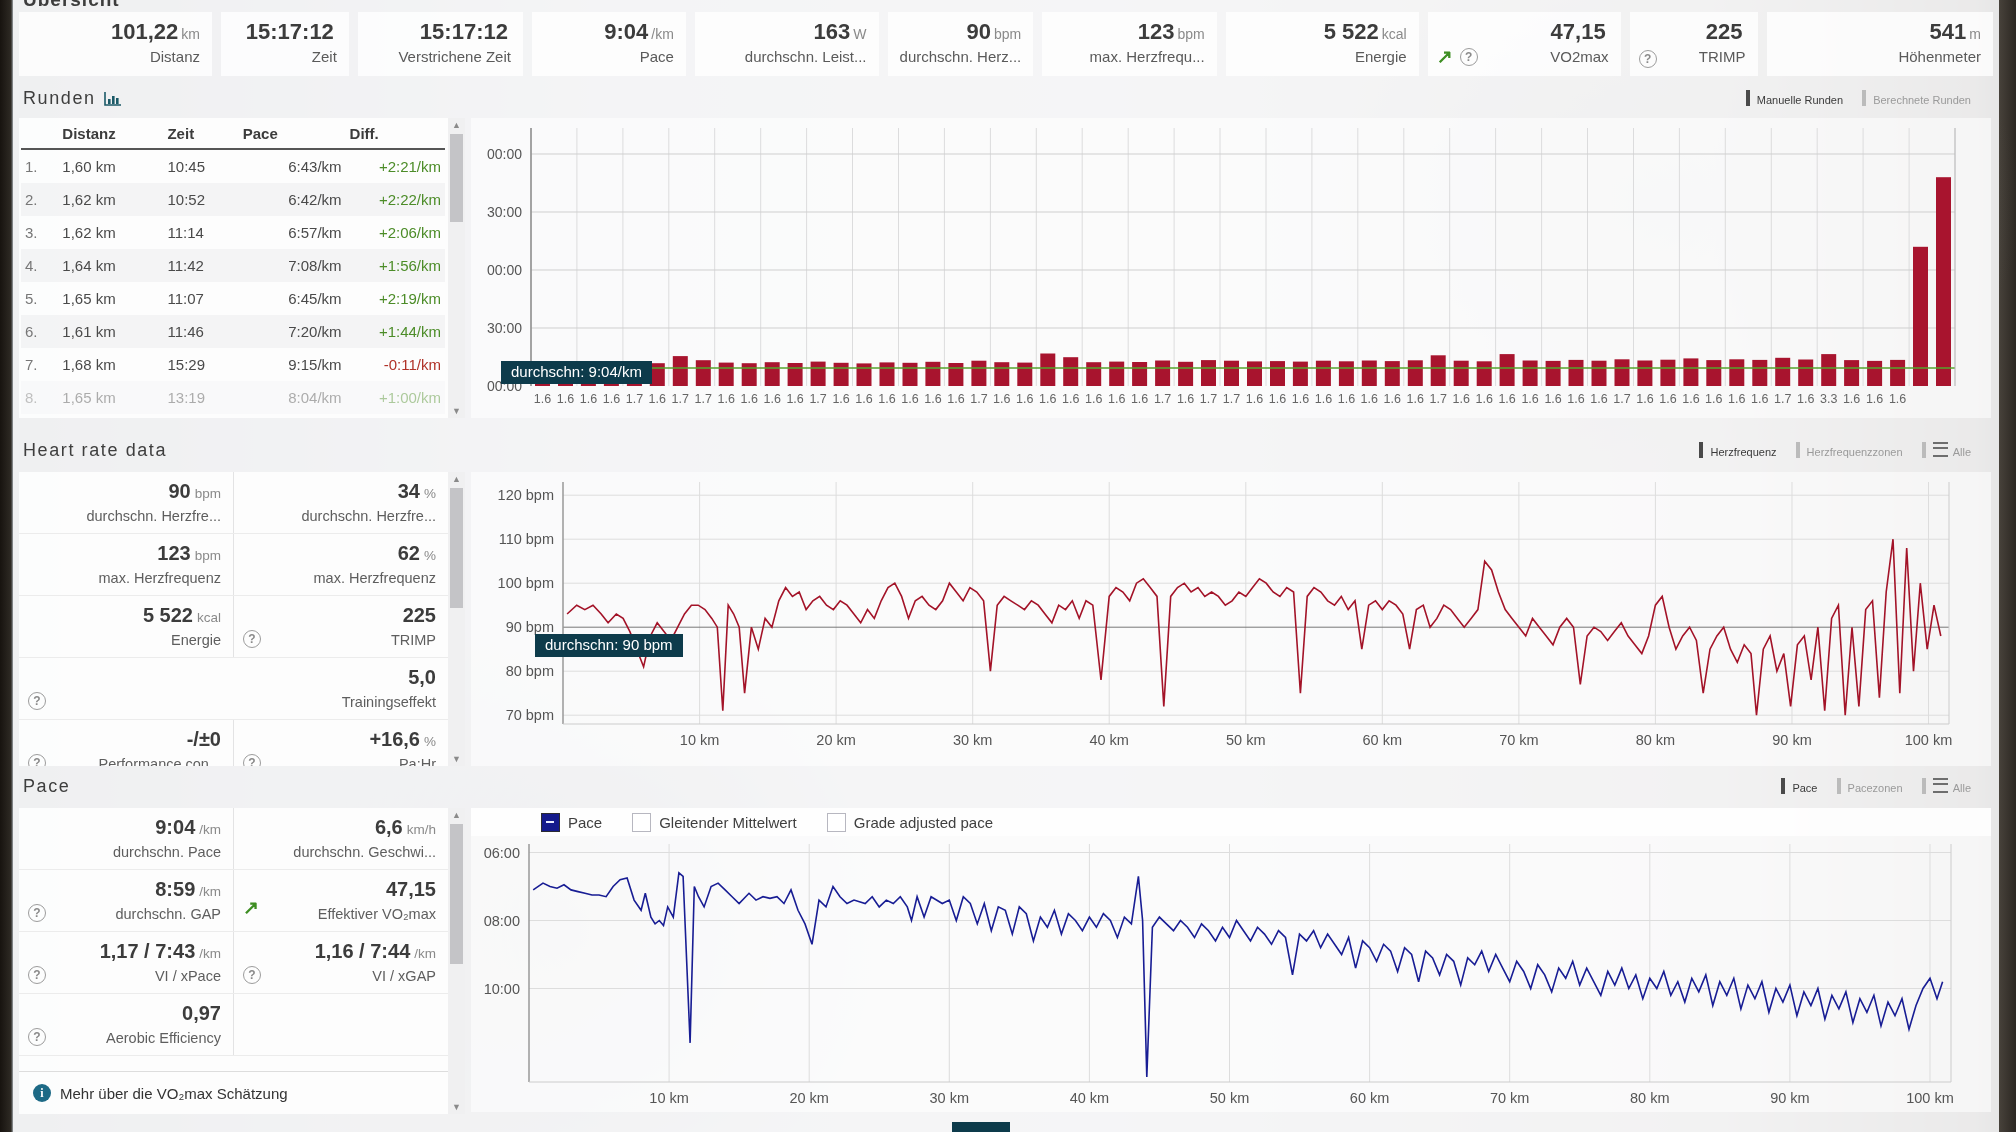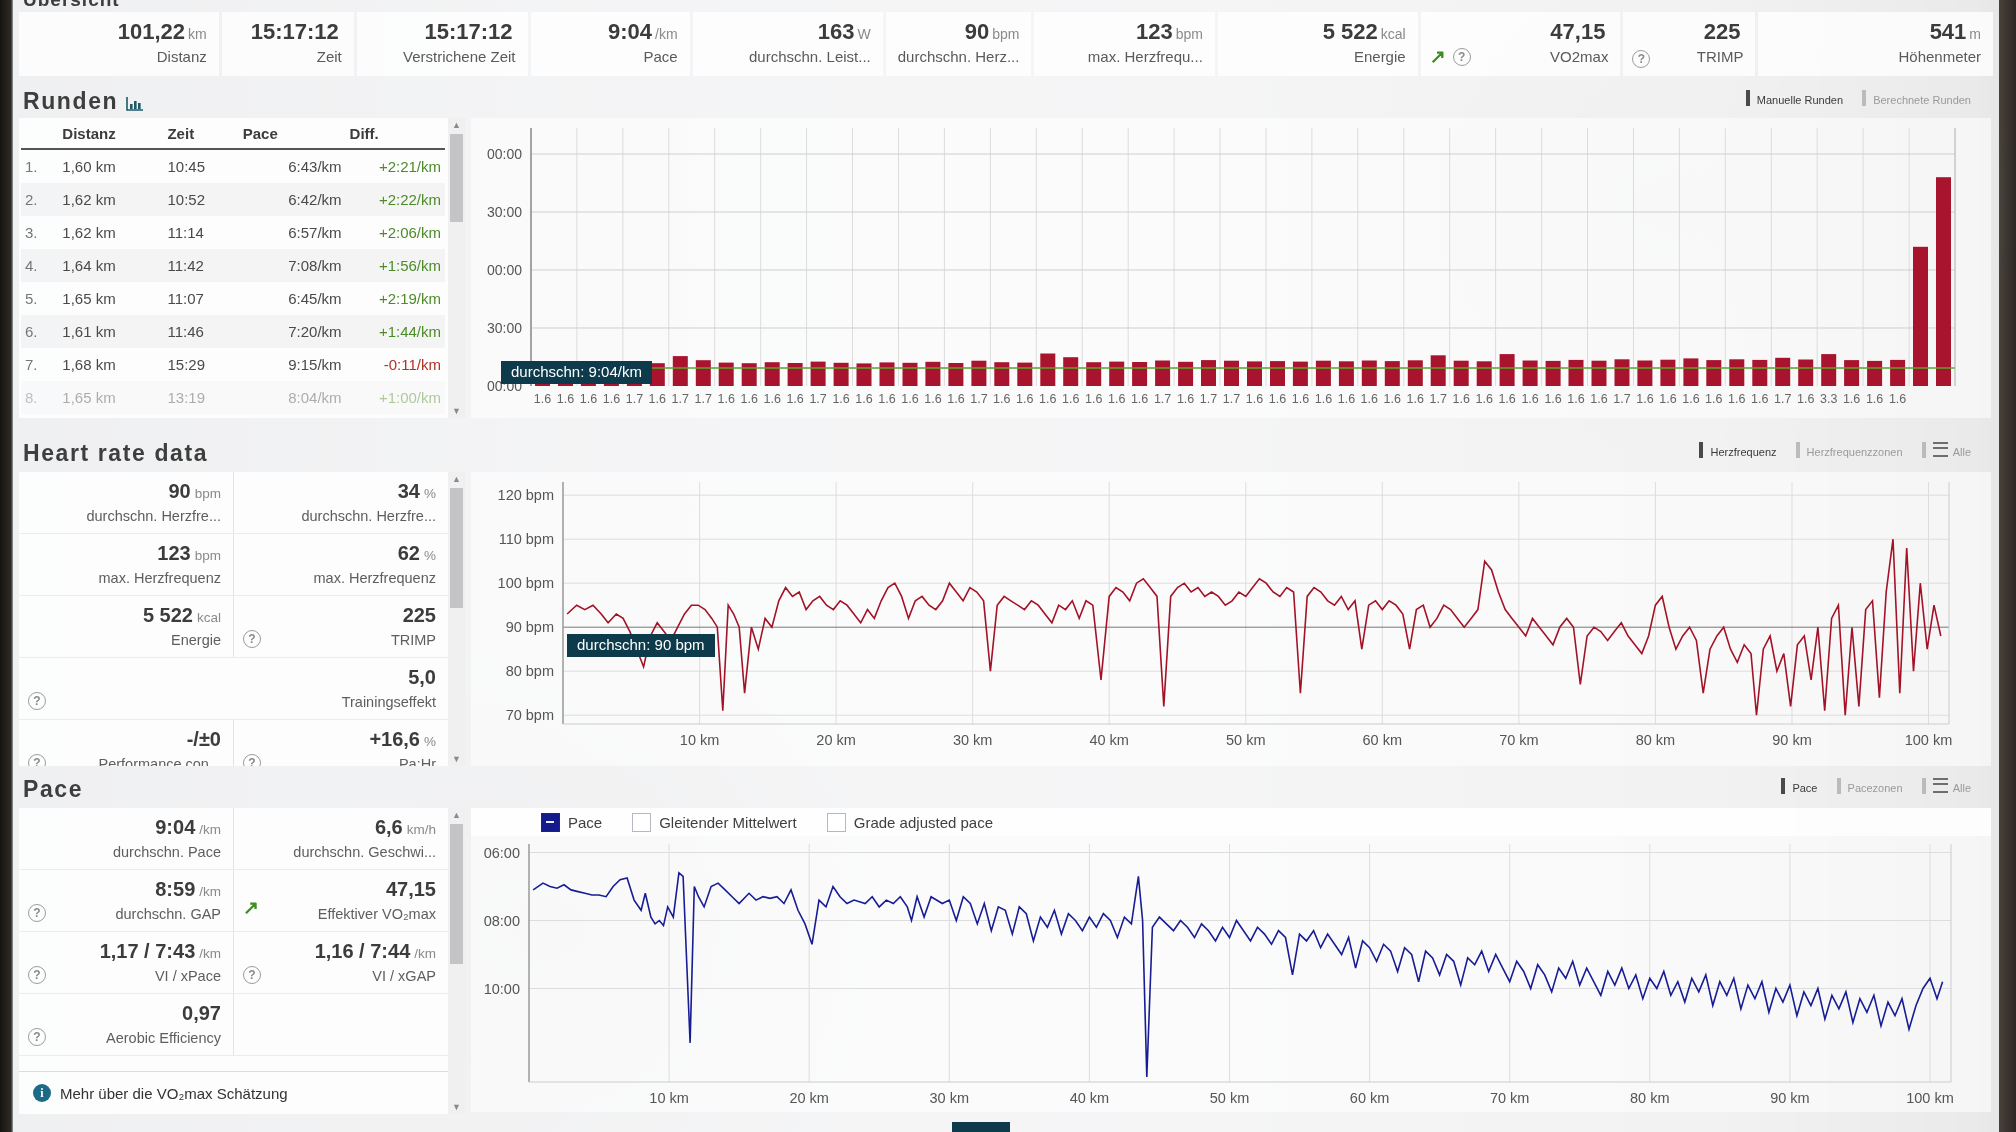--- a/index.html
+++ b/index.html
@@ -6,29 +6,29 @@
   .stage{position:relative;width:2016px;height:1132px;overflow:hidden;
     font-family:"Liberation Sans",sans-serif;color:#444;
     background:
       radial-gradient(620px 420px at 82% 18%, rgba(125,133,128,.38), transparent 60%),
       radial-gradient(520px 520px at 28% 82%, rgba(92,86,76,.32), transparent 60%),
       linear-gradient(90deg,#17130f 0,#2e2a24 11px,#9aa0a4 13px,#c9ccd0 30%,#d6d8da 55%,#b9b6ae 85%,#6d675d 98%,#2c2722 100%);}
   .sheet{position:absolute;left:13px;top:0;width:1986px;height:1132px;background:rgba(248,248,249,.9);overflow:hidden}
 
   
   .page-title{position:absolute;top:-11px;left:10px;font-size:19px;font-weight:bold;color:#3d3d3d;letter-spacing:1px}
-  .overview{position:absolute;top:12px;left:6px;right:6px;height:64px;display:flex;gap:3px}
+  .overview{position:absolute;top:12px;left:6px;right:6px;height:64px;display:flex;gap:9px}
   .ocell{background:rgba(255,255,255,.78);padding:7px 12px 4px;text-align:right;box-sizing:border-box;position:relative}
   .num{font-size:22px;font-weight:bold;color:#3c3c3c}
   .unit{font-size:14px;color:#8a8a8a;margin-left:3px}
   .olab{font-size:15px;color:#5a5a5a;margin-top:3px;white-space:nowrap}
   .oicons{position:absolute;left:9px;bottom:8px;display:flex;align-items:center;gap:7px}
 
   
-  .sec-head{position:absolute;left:10px;font-size:23px;font-weight:bold;letter-spacing:1.6px;color:#3e3e3e;white-space:nowrap}
+  .sec-head{position:absolute;left:10px;font-size:18px;font-weight:normal;letter-spacing:1.6px;color:#3e3e3e;white-space:nowrap}
   .tabs{position:absolute;right:28px;font-size:11px;white-space:nowrap}
   .tabbar{display:inline-block;width:4px;height:16px;background:#bbb;vertical-align:-2px;margin:0 7px 0 16px}
   .tab{color:#9a9a9a;cursor:pointer}
   .tab.active{color:#3a3a3a}
   .tab.active ~ *{}
   .tabbar.active{background:#4a4a4a}
   .burger{display:inline-block;width:15px;height:11px;border-top:2.5px solid #6e6e6e;border-bottom:2.5px solid #6e6e6e;position:relative;vertical-align:-1px;margin-right:5px}
   .burger i{position:absolute;left:0;right:0;top:2.5px;height:2.5px;background:#6e6e6e}
   .runden-ico{vertical-align:-2px;margin-left:8px}
 
@@ -473,21 +473,21 @@
               </div>
           </div>
         </div>
         <div class="vscroll">
           <div class="sb-arrow">▲</div>
           <div class="sb-thumb" style="top:16px;height:120px"></div>
           <div class="sb-arrow down">▼</div>
         </div>
       </div>
       <div class="chart-host" id="hrChart" style="left:458px;top:0;height:294px">
-        <div class="tip" style="left:96px;top:162px">durchschn: 90 bpm</div>
+        <div class="tip" style="left:64px;top:162px">durchschn: 90 bpm</div>
       <svg width="1520" height="294" style="position:absolute;left:0;top:0">
             <line x1="228.6" y1="10" x2="228.6" y2="252" stroke="#ddd" stroke-width="1"></line>
             <text x="228.6" y="273" text-anchor="middle" font-size="14.5" fill="#555">10 km</text>
             <line x1="365.1" y1="10" x2="365.1" y2="252" stroke="#ddd" stroke-width="1"></line>
             <text x="365.1" y="273" text-anchor="middle" font-size="14.5" fill="#555">20 km</text>
             <line x1="501.7" y1="10" x2="501.7" y2="252" stroke="#ddd" stroke-width="1"></line>
             <text x="501.7" y="273" text-anchor="middle" font-size="14.5" fill="#555">30 km</text>
             <line x1="638.2" y1="10" x2="638.2" y2="252" stroke="#ddd" stroke-width="1"></line>
             <text x="638.2" y="273" text-anchor="middle" font-size="14.5" fill="#555">40 km</text>
             <line x1="774.8" y1="10" x2="774.8" y2="252" stroke="#ddd" stroke-width="1"></line>

